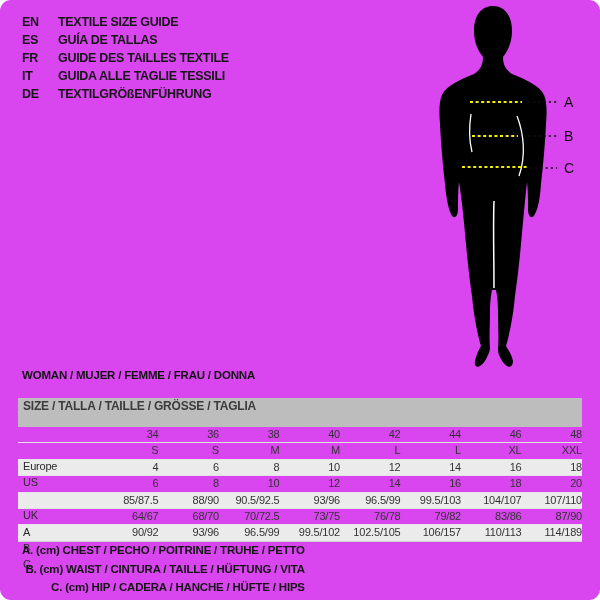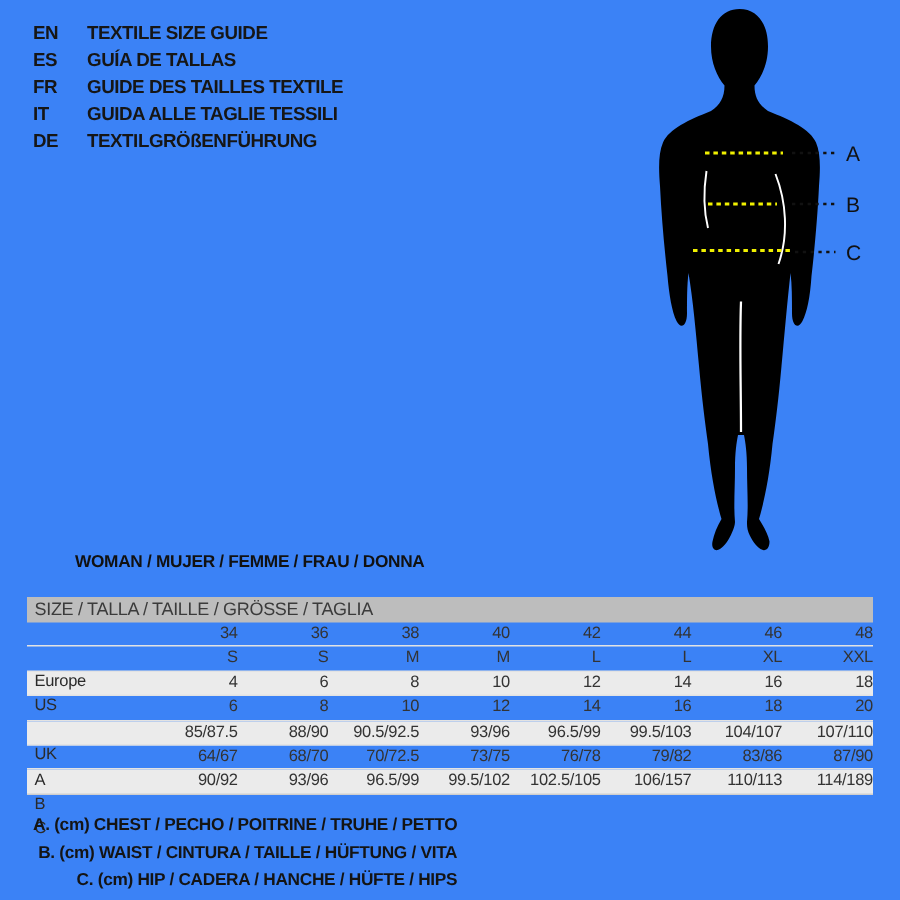--- a/index.html
+++ b/index.html
@@ -1,35 +1,35 @@
 <!DOCTYPE html>
 <html><head>
 <meta charset="utf-8">
 <style>
   html,body{margin:0;padding:0;}
   .page{
-    position:relative;width:600px;height:600px;background:#3b82f6;overflow:hidden;
-    font-family:"Liberation Sans",sans-serif;color:#1a1a1a;
+    position:relative;width:600px;height:600px;background:#d946ef;overflow:hidden;
+    font-family:"Liberation Sans",sans-serif;color:#1a1a1a;border-radius:11px;
   }
   
   .lang-list{position:absolute;left:22px;top:13px;}
   .lang-row{display:flex;height:18px;line-height:18px;font-weight:bold;font-size:12.5px;letter-spacing:-0.3px;color:#161616;}
   .lang-code{width:36px;flex:0 0 36px;}
   .lang-title{white-space:nowrap;}
   
   .figure-area{position:absolute;left:428px;top:0;width:172px;height:378px;}
   .figure-area svg{display:block;}
   .measure-letter{font-family:"Liberation Sans",sans-serif;font-size:14px;fill:#111;}
   
-  .section-title{position:absolute;left:22px;top:369px;font-size:11.5px;font-weight:bold;letter-spacing:-0.2px;color:#111;margin-left:28px;}
+  .section-title{position:absolute;left:22px;top:369px;font-size:11.5px;font-weight:bold;letter-spacing:-0.2px;color:#111;}
   
   .size-table{position:absolute;left:18px;top:398px;width:564px;}
   .table-header{
-    height:17px;line-height:17px;padding-left:5px;box-sizing:border-box;
-    font-size:12px;font-weight:normal;letter-spacing:-0.2px;color:#3b3b3b;
+    height:29px;line-height:17px;padding-left:5px;box-sizing:border-box;
+    font-size:12px;font-weight:bold;letter-spacing:-0.2px;color:#3b3b3b;
   }
   .t-row{display:flex;height:16.4px;line-height:15.5px;box-sizing:border-box;border-bottom:1px solid #e3e3e3;font-size:11px;letter-spacing:-0.2px;}
   .t-row:last-child{border-bottom:1px solid #cfcfcf;}
   .t-label{flex:0 0 80px;padding-left:5px;box-sizing:border-box;color:#2a2a2a;margin-top:32px;}
   .t-cell{flex:1 1 0;text-align:right;color:#333;}
   
   .legend{position:absolute;left:22px;top:541px;}
   .legend-line{height:18.5px;line-height:18.5px;font-size:11.5px;font-weight:bold;letter-spacing:-0.2px;color:#141414;white-space:nowrap;text-align:right;}
 </style>
 </head>

